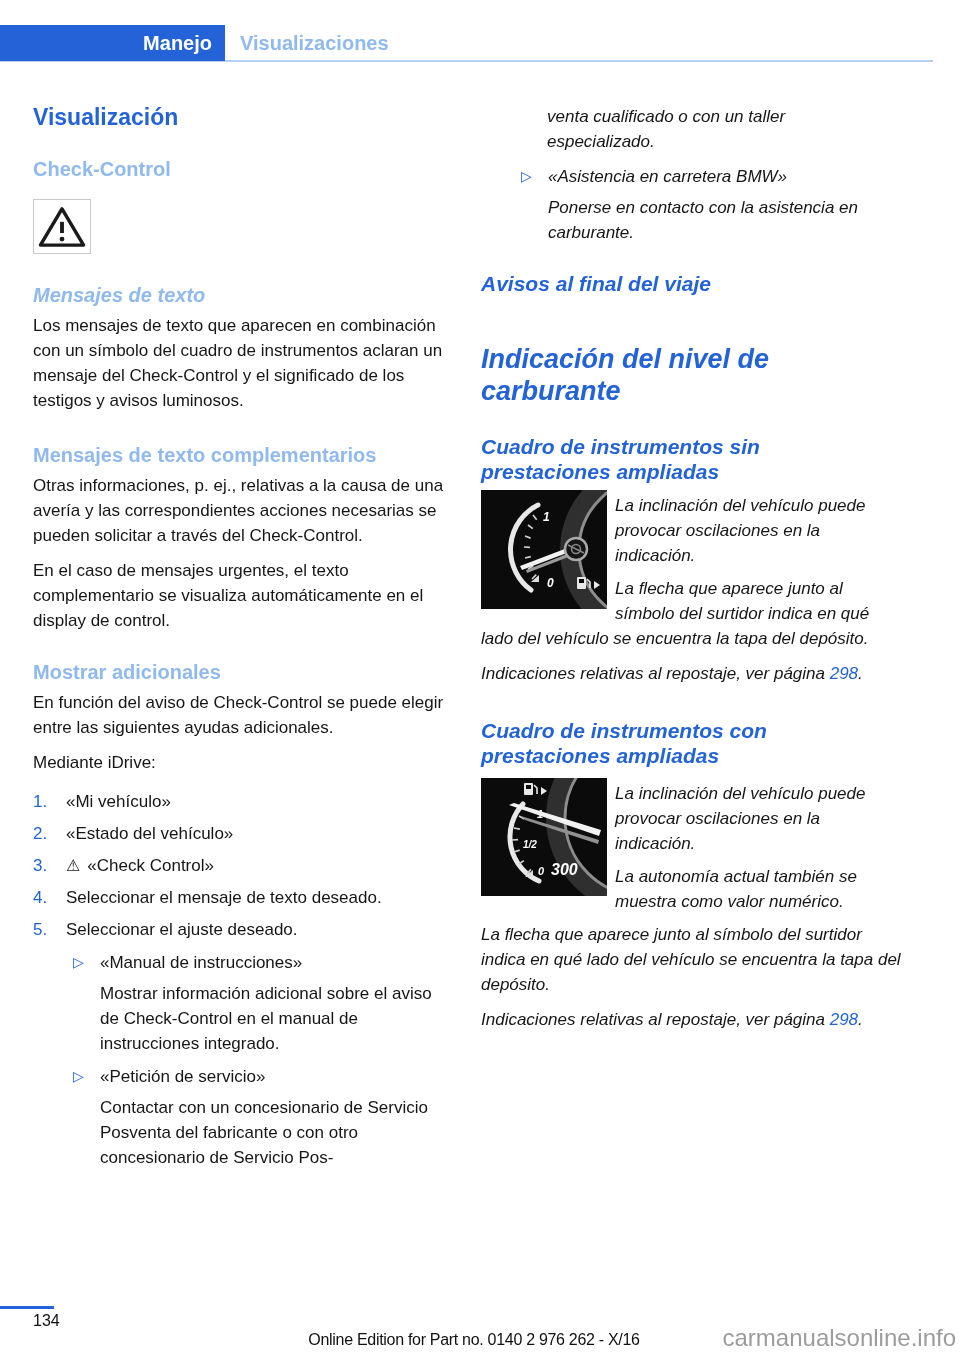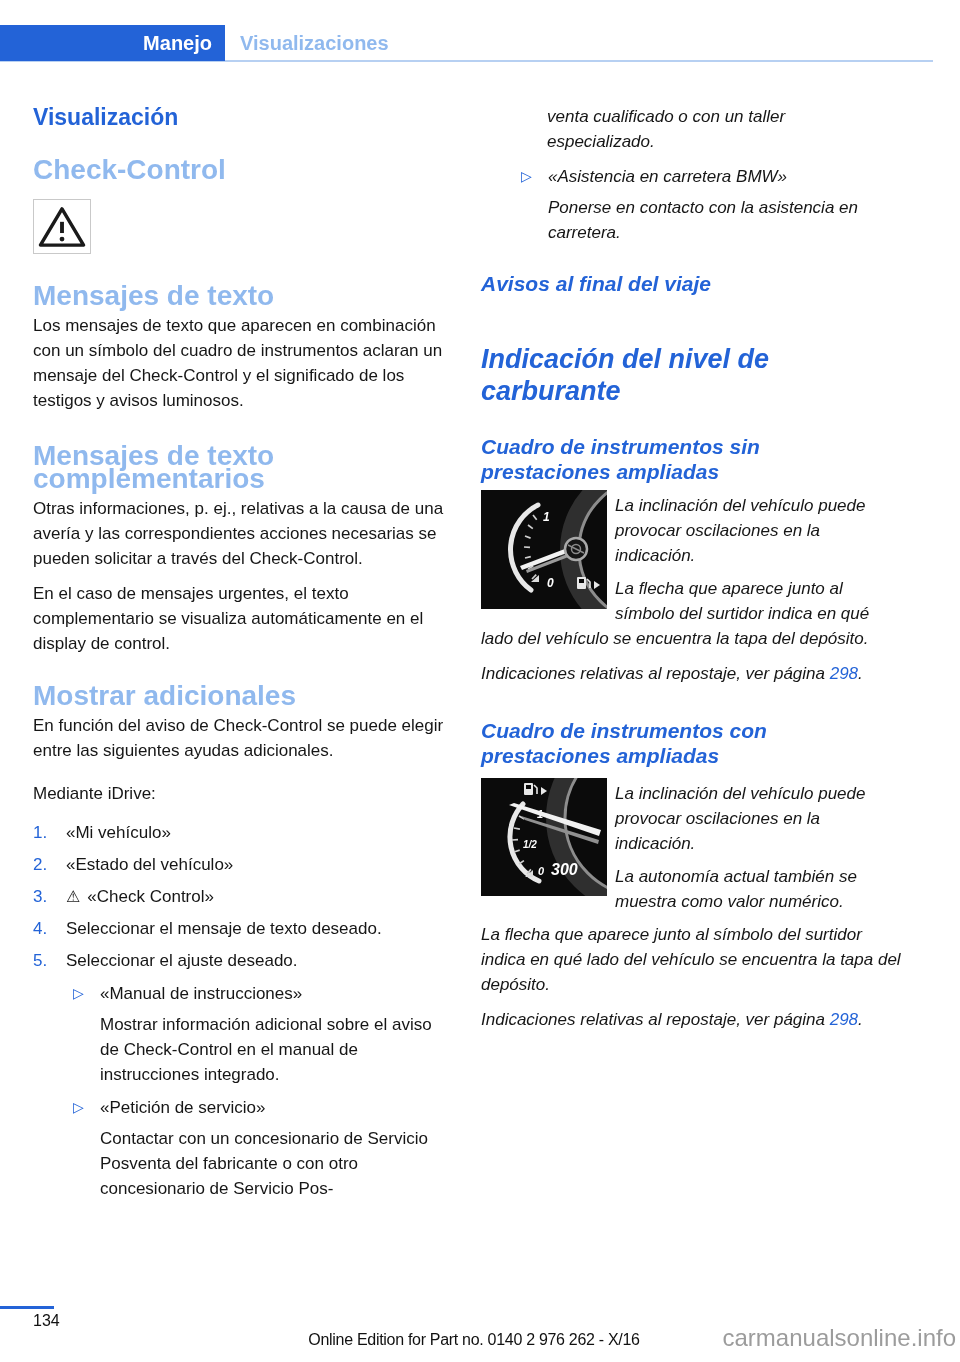--- a/index.html
+++ b/index.html
@@ -21,21 +21,21 @@
               color:var(--light);font-size:20px;font-weight:bold;}
 
   
   .col{position:absolute;top:100px;}
   .col-left{left:33px;width:423px;}
   .col-right{left:481px;width:424px;font-style:italic;}
 
   .h2{font-size:23px;line-height:26px;font-weight:bold;color:var(--accent);margin:4px 0 0;}
   .h1c{font-size:27px;line-height:32px;font-weight:bold;color:var(--accent);margin:0;}
   .h3b{font-size:21px;line-height:25px;font-weight:bold;color:var(--accent);margin:0;}
-  .h4l{font-size:28px;line-height:23px;font-weight:bold;color:var(--light);margin:0;}
+  .h4l{font-size:20px;line-height:23px;font-weight:bold;color:var(--light);margin:0;}
   p{font-size:17px;line-height:25px;margin:0;}
   .clear{clear:both;}
   a.xref{color:var(--accent);text-decoration:none;}
 
   
   .ccbox{float:left;width:58px;height:55px;border:1px solid #c9c9c9;background:#fff;
          display:flex;align-items:center;justify-content:center;box-sizing:border-box;}
   .cc-text{margin-left:68px;}
 
   
@@ -88,30 +88,30 @@
       <span class="ccbox">
         <svg width="50" height="46" viewBox="0 0 58 52">
           <polygon points="29,5 54,47 4,47" fill="none" stroke="#1a1a1a" stroke-width="4" stroke-linejoin="round"></polygon>
           <line x1="29" y1="20" x2="29" y2="33" stroke="#1a1a1a" stroke-width="4.5"></line>
           <circle cx="29" cy="40" r="2.8" fill="#1a1a1a"></circle>
         </svg>
       </span>
       <div class="clear"></div>
     </div>
 
-    <div class="h4l" style="margin-top:30px;">Mensajes de texto</div>
+    <div class="h4l" style="margin-top:30px;font-style:italic;">Mensajes de texto</div>
     <p style="margin-top:6px;">Los mensajes de texto que aparecen en combinación con un símbolo del cuadro de instrumentos aclaran un mensaje del Check-Control y el significado de los testigos y avisos luminosos.</p>
 
     <div class="h4l" style="margin-top:31px;">Mensajes de texto complementarios</div>
     <p style="margin-top:6px;">Otras informaciones, p. ej., relativas a la causa de una avería y las correspondientes acciones necesarias se pueden solicitar a través del Check-Control.</p>
     <p style="margin-top:10px;">En el caso de mensajes urgentes, el texto complementario se visualiza automáticamente en el display de control.</p>
 
     <div class="h4l" style="margin-top:28px;">Mostrar adicionales</div>
     <p style="margin-top:6px;">En función del aviso de Check-Control se puede elegir entre las siguientes ayudas adicionales.</p>
-    <p style="margin-top:18px;">Mediante iDrive:</p>
+    <p style="margin-top:10px;">Mediante iDrive:</p>
 
     <div class="steps">
       <div class="step">
         <span class="num">1.</span>
         <span>«Mi vehículo»</span>
       </div>
       <div class="step">
         <span class="num">2.</span>
         <span>«Estado del vehículo»</span>
       </div>
@@ -147,21 +147,21 @@
   </div>
 
   <div class="col col-right">
     <p class="indent" style="margin-top:4px;">venta cualificado o con un taller especializado.</p>
 
     <div class="opt" style="margin-top:10px;">
       <div class="opt-label" style="padding-left:40px;">
         <span class="tri">▷</span>
         <span>«Asistencia en carretera BMW»</span>
       </div>
-      <p class="opt-desc" style="max-width:345px;">Ponerse en contacto con la asistencia en carretera.</p>
+      <p class="opt-desc" style="max-width:345px;">Ponerse en contacto con la asistencia en carburante.</p>
     </div>
 
     <div class="h3b" style="margin-top:26px;">Avisos al final del viaje</div>
 
     <div class="h1c" style="margin-top:47px;max-width:340px;">Indicación del nivel de carburante</div>
 
     <div class="h3b" style="margin-top:27px;max-width:305px;">Cuadro de instrumentos sin prestaciones ampliadas</div>
     <div class="media">
       <svg class="gauge" height="119" viewBox="0 0 126 119">
         <rect width="126" height="119" fill="#0b0b0b"></rect>

